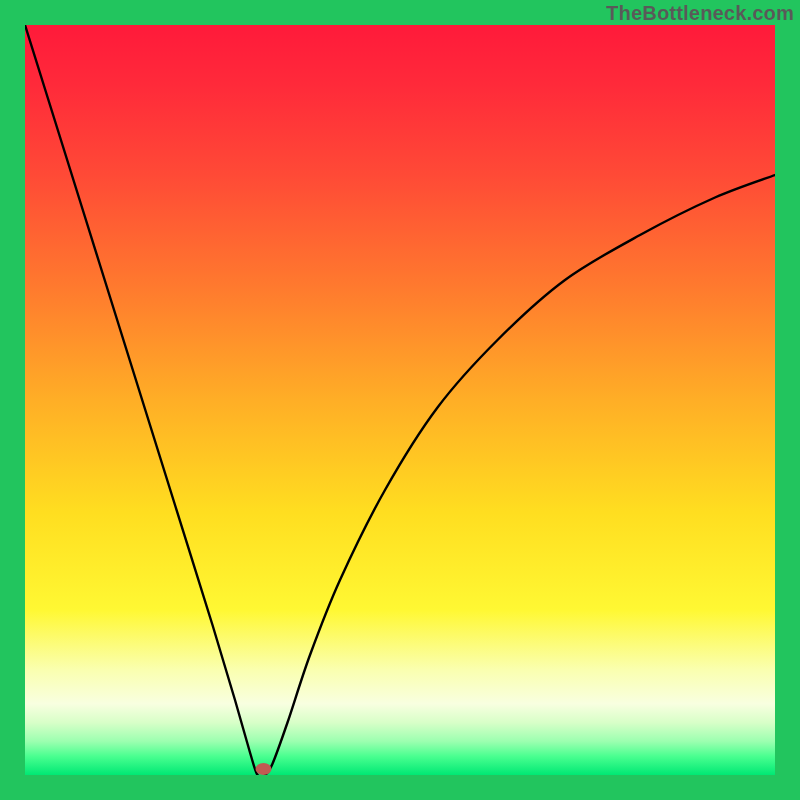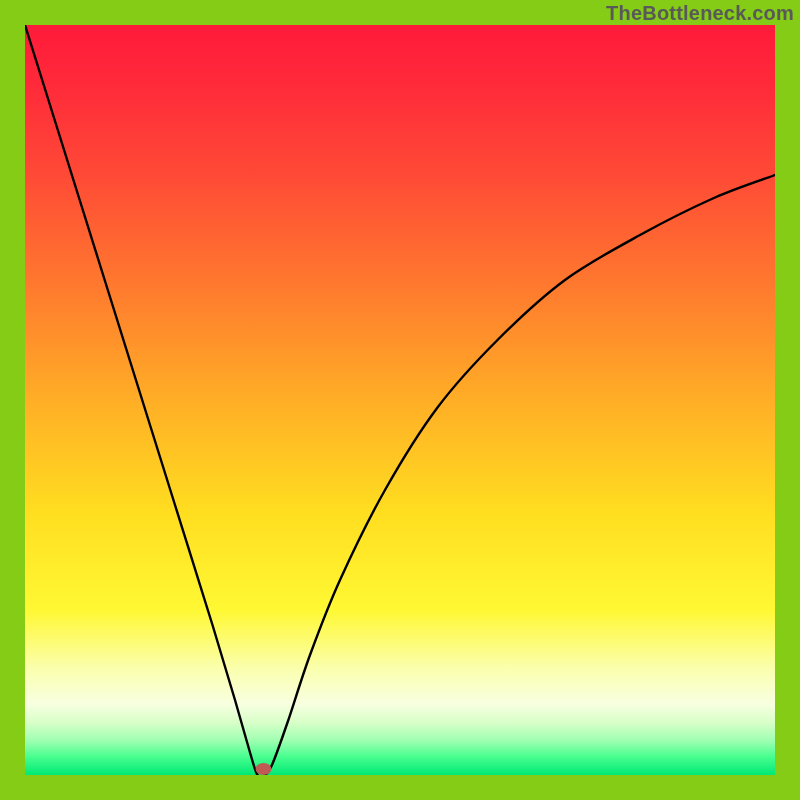--- a/index.html
+++ b/index.html
@@ -9,21 +9,21 @@
     height: 800px;
     background: #000;
     overflow: hidden;
     font-family: Arial, Helvetica, sans-serif;
   }
   .frame {
     position: absolute;
     top: 0; left: 0;
     width: 800px;
     height: 800px;
-    background: #84cc16;
+    background: #22c55e;
   }
   .plot-area {
     position: absolute;
     top: 25px;
     left: 25px;
     width: 750px;
     height: 750px;
     overflow: hidden;
   }
   .watermark {

